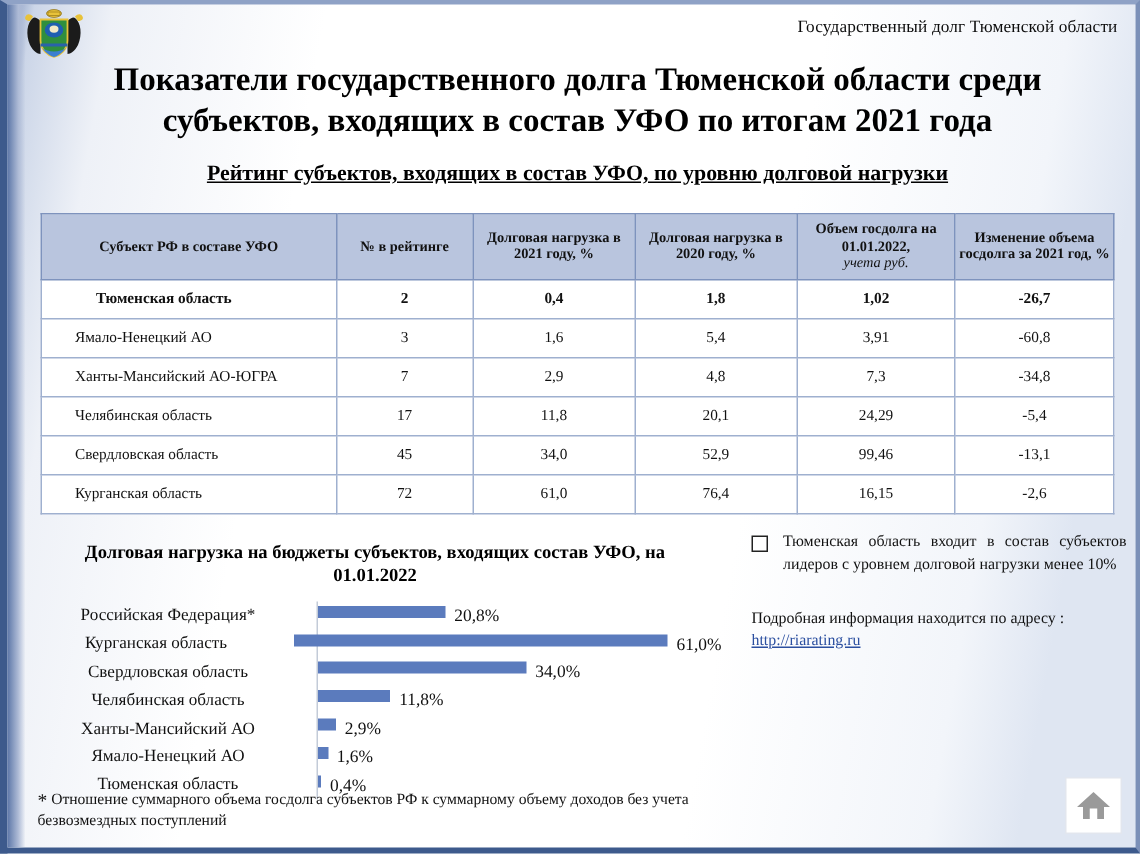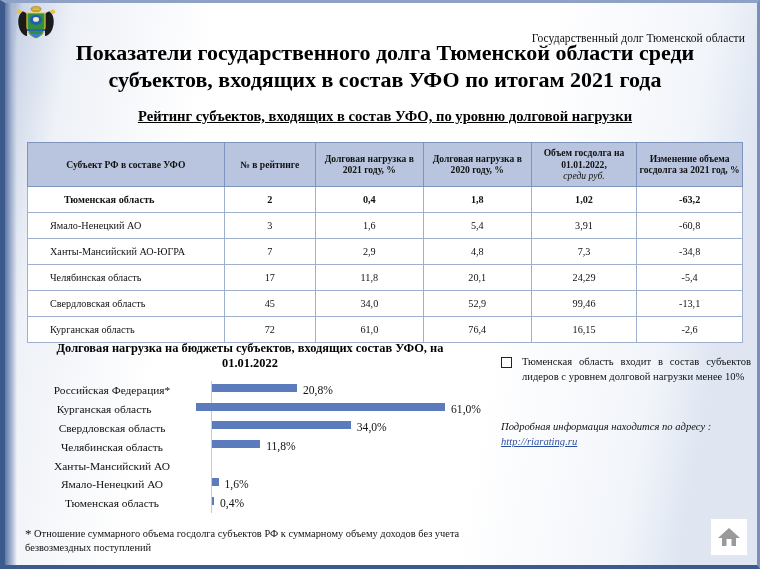--- a/index.html
+++ b/index.html
@@ -27,21 +27,20 @@
   .hdr-bar{
     position:absolute;left:0;top:0;width:100%;height:33px;
   }
   .crest{
     position:absolute;left:8px;top:2px;width:46px;height:34px;
   }
   .hdr-title{
     position:absolute;right:12px;top:9px;
     font-size:11.5px;color:#0d0d0d;letter-spacing:.1px;
     font-family:"Liberation Serif",serif;
-    margin-top:20px;
   }
 
   .title1{
     position:absolute;left:22px;top:36px;width:716px;
     text-align:center;font-weight:bold;font-size:22px;line-height:27px;
     color:#000;
   }
   .title2{
     position:absolute;left:22px;top:104px;width:716px;
     text-align:center;font-weight:bold;font-size:14.6px;line-height:18px;
@@ -68,21 +67,21 @@
     font-size:10.2px;color:#111;padding:4px 4px;text-align:center;
     background:#fff;height:17px;
   }
   table.main td.subj{text-align:left;padding-left:22px;}
   table.main tr.hi td{font-weight:bold;}
   table.main tr.hi td.subj{padding-left:36px;}
   .c1{width:200px}.c2{width:90px}.c3{width:108px}
   .c4{width:108px}.c5{width:105px}.c6{width:105px}
 
   
-  .chart-box{position:absolute;left:14px;top:338px;width:462px;height:185px;}
+  .chart-box{position:absolute;left:14px;top:358px;width:462px;height:185px;}
   .chart-title{
     text-align:center;font-weight:bold;font-size:12.4px;line-height:15px;
     color:#000;padding:0 16px;
   }
   .plot{position:relative;margin-top:10px;height:132px;}
   .axis{
     position:absolute;left:192px;top:0;width:1px;height:132px;background:#c3cbd8;
   }
   .row{
     position:relative;height:18.8px;display:flex;align-items:center;
@@ -108,21 +107,21 @@
   }
   .bullet{
     display:flex;margin-top:14px;font-size:10.6px;line-height:14.5px;color:#111;
   }
   .bullet .sq{
     width:9px;height:9px;border:1.4px solid #222;margin:2px 10px 0 6px;flex:0 0 auto;
     background:#fff;
   }
   .bullet .btxt{flex:1;text-align:justify;}
   .note{
-    margin-top:36px;padding-left:6px;font-size:10.6px;line-height:14.5px;color:#111;font-style:italic;
+    margin-top:22px;padding-left:6px;font-size:10.6px;line-height:14.5px;color:#111;
   }
   .note a{color:#2b4fa0;text-decoration:underline;}
 
   .homebtn{
     position:absolute;right:9px;bottom:9px;width:36px;height:36px;
     background:#ffffff;border:1px solid #e2e6ee;
     display:flex;align-items:center;justify-content:center;
   }
 </style>
 </head>
@@ -155,33 +154,33 @@
   <div class="tbl-wrap">
     <table class="main">
       <thead>
         <tr>
           <th class="c1">Субъект РФ в составе УФО</th>
           <th class="c2">№ в рейтинге</th>
           <th class="c3">Долговая нагрузка в 2021 году, %</th>
           <th class="c4">Долговая нагрузка в 2020 году, %</th>
           <th class="c5">
             <span>Объем госдолга на 01.01.2022,</span><br>
-            <span class="it">среди руб.</span>
+            <span class="it">учета руб.</span>
           </th>
           <th class="c6">Изменение объема госдолга за 2021 год, %</th>
         </tr>
       </thead>
       <tbody>
         <tr class="hi">
           <td class="subj">Тюменская область</td>
           <td>2</td>
           <td>0,4</td>
           <td>1,8</td>
           <td>1,02</td>
-          <td>-63,2</td>
+          <td>-26,7</td>
         </tr>
         <tr>
           <td class="subj">Ямало-Ненецкий АО</td>
           <td>3</td>
           <td>1,6</td>
           <td>5,4</td>
           <td>3,91</td>
           <td>-60,8</td>
         </tr>
         <tr>
@@ -252,20 +251,24 @@
       <div class="row">
         <div class="cat">Челябинская область</div>
         <div class="barwrap">
           <div class="bar" id="bar3" style="width: 48.2px; background: rgb(91, 123, 189);"></div>
           <div class="val">11,8%</div>
         </div>
       </div>
 
       <div class="row">
         <div class="cat">Ханты-Мансийский АО</div>
+        <div class="barwrap">
+          <div class="bar" id="bar4" style="width: 11.8px; background: rgb(91, 123, 189);"></div>
+          <div class="val">2,9%</div>
+        </div>
       </div>
 
       <div class="row">
         <div class="cat">Ямало-Ненецкий АО</div>
         <div class="barwrap">
           <div class="bar" id="bar5" style="width: 6.5px; background: rgb(91, 123, 189);"></div>
           <div class="val">1,6%</div>
         </div>
       </div>
 

